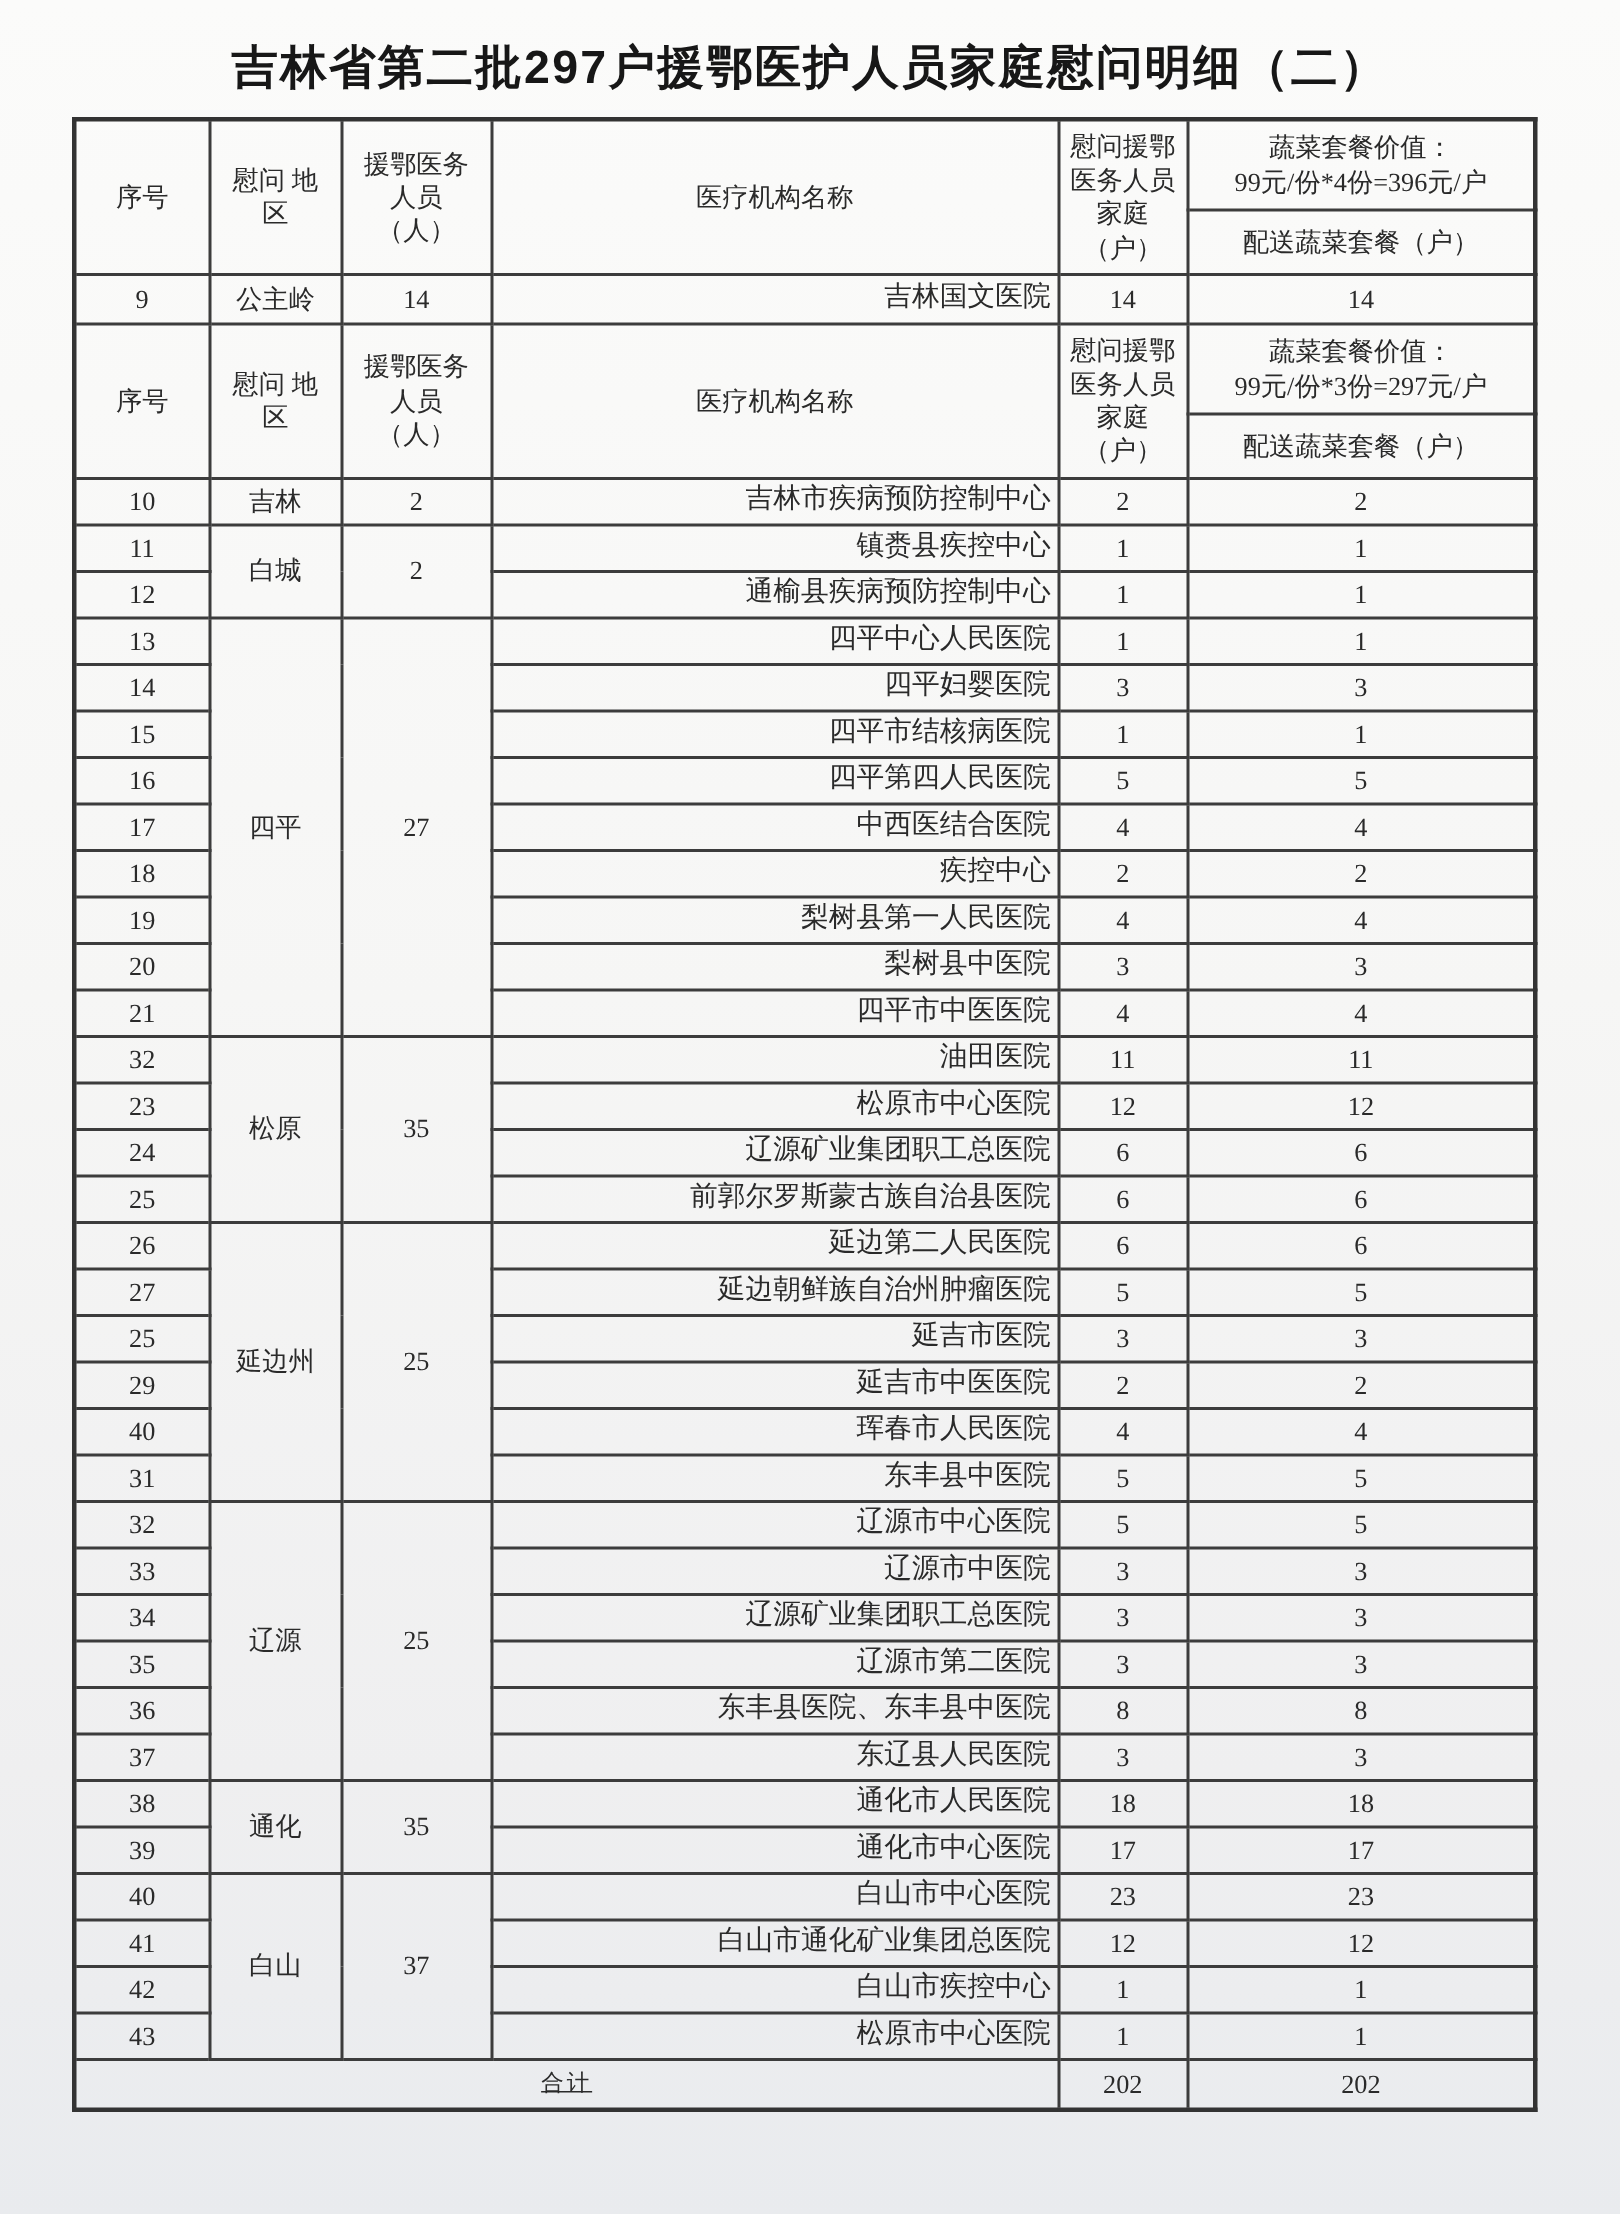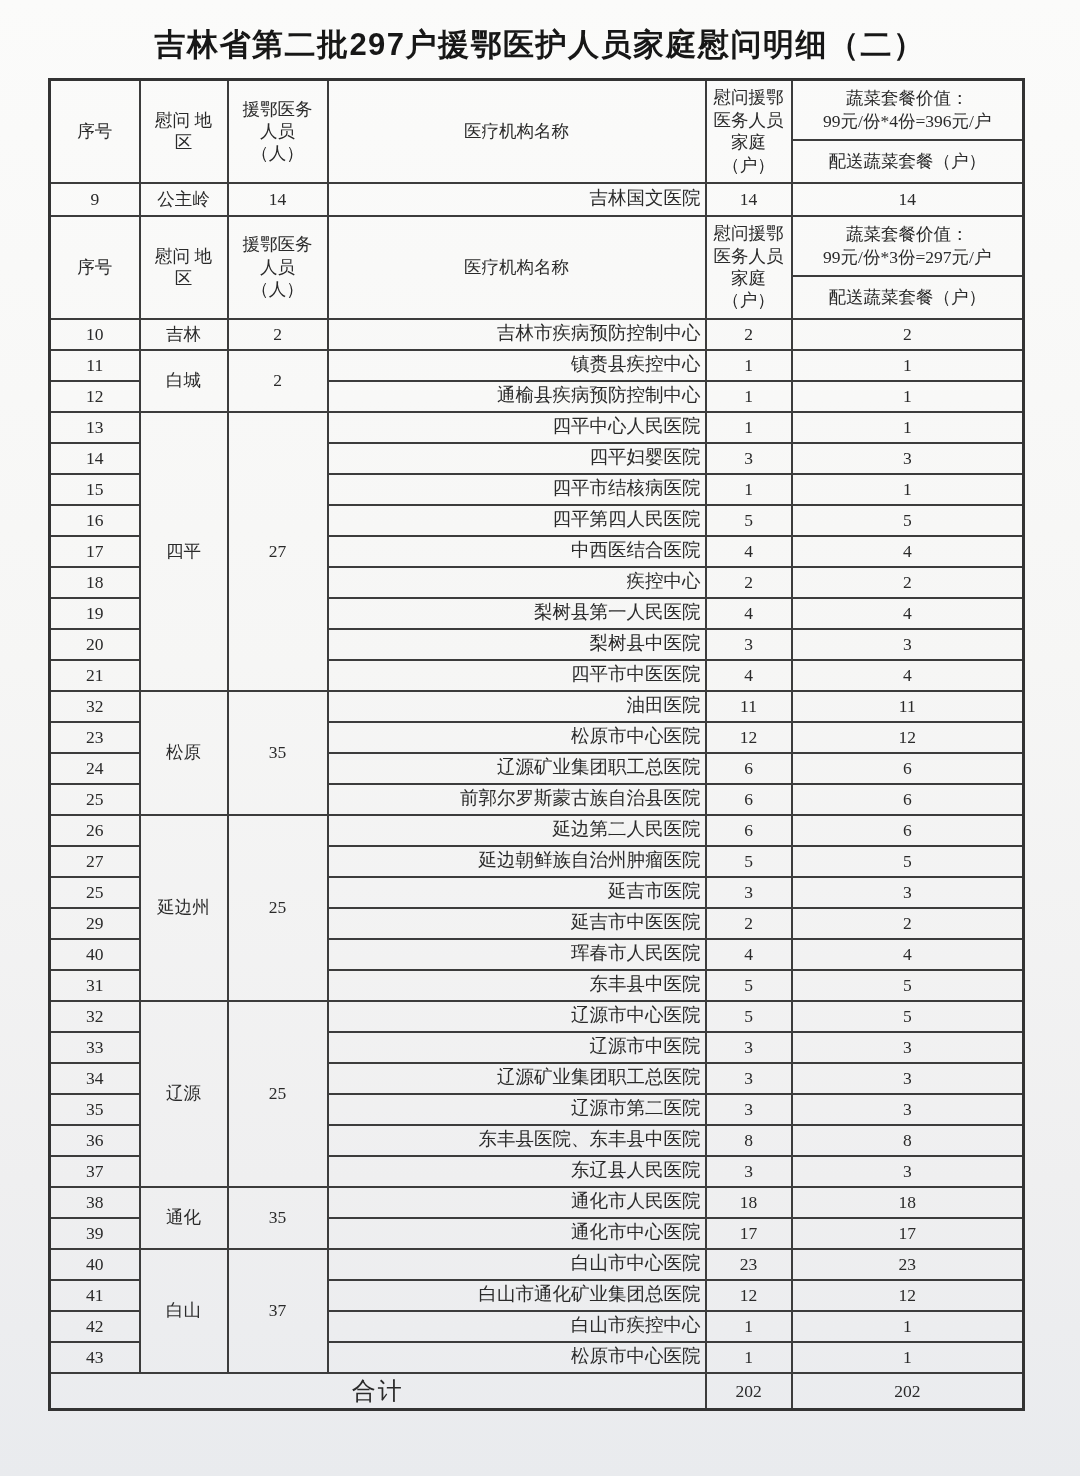--- a/index.html
+++ b/index.html
@@ -31,21 +31,21 @@
     overflow:hidden;
   }
   td.org{text-align:right;padding-left:9px;font-size:18.5px;}
   td.pre{white-space:pre-line;}
   tr.hdr td{font-size:17.5px;}
   tr.h-top{height:60px;}
   tr.h-bot{height:43px;}
   tr.row9{height:33px;}
   tr.drow{height:31px;}
   tr.trow{height:34px;}
-  td.totlabel{font-size:24px;letter-spacing:2px;}
+  td.totlabel{font-size:15px;letter-spacing:2px;text-decoration:underline;}
 </style>
 </head>
 <body>
 
 <div class="page">
   <h1 class="title">吉林省第二批297户援鄂医护人员家庭慰问明细（二）</h1>
 
   <table class="main">
     <colgroup>
       <col style="width:90px">

